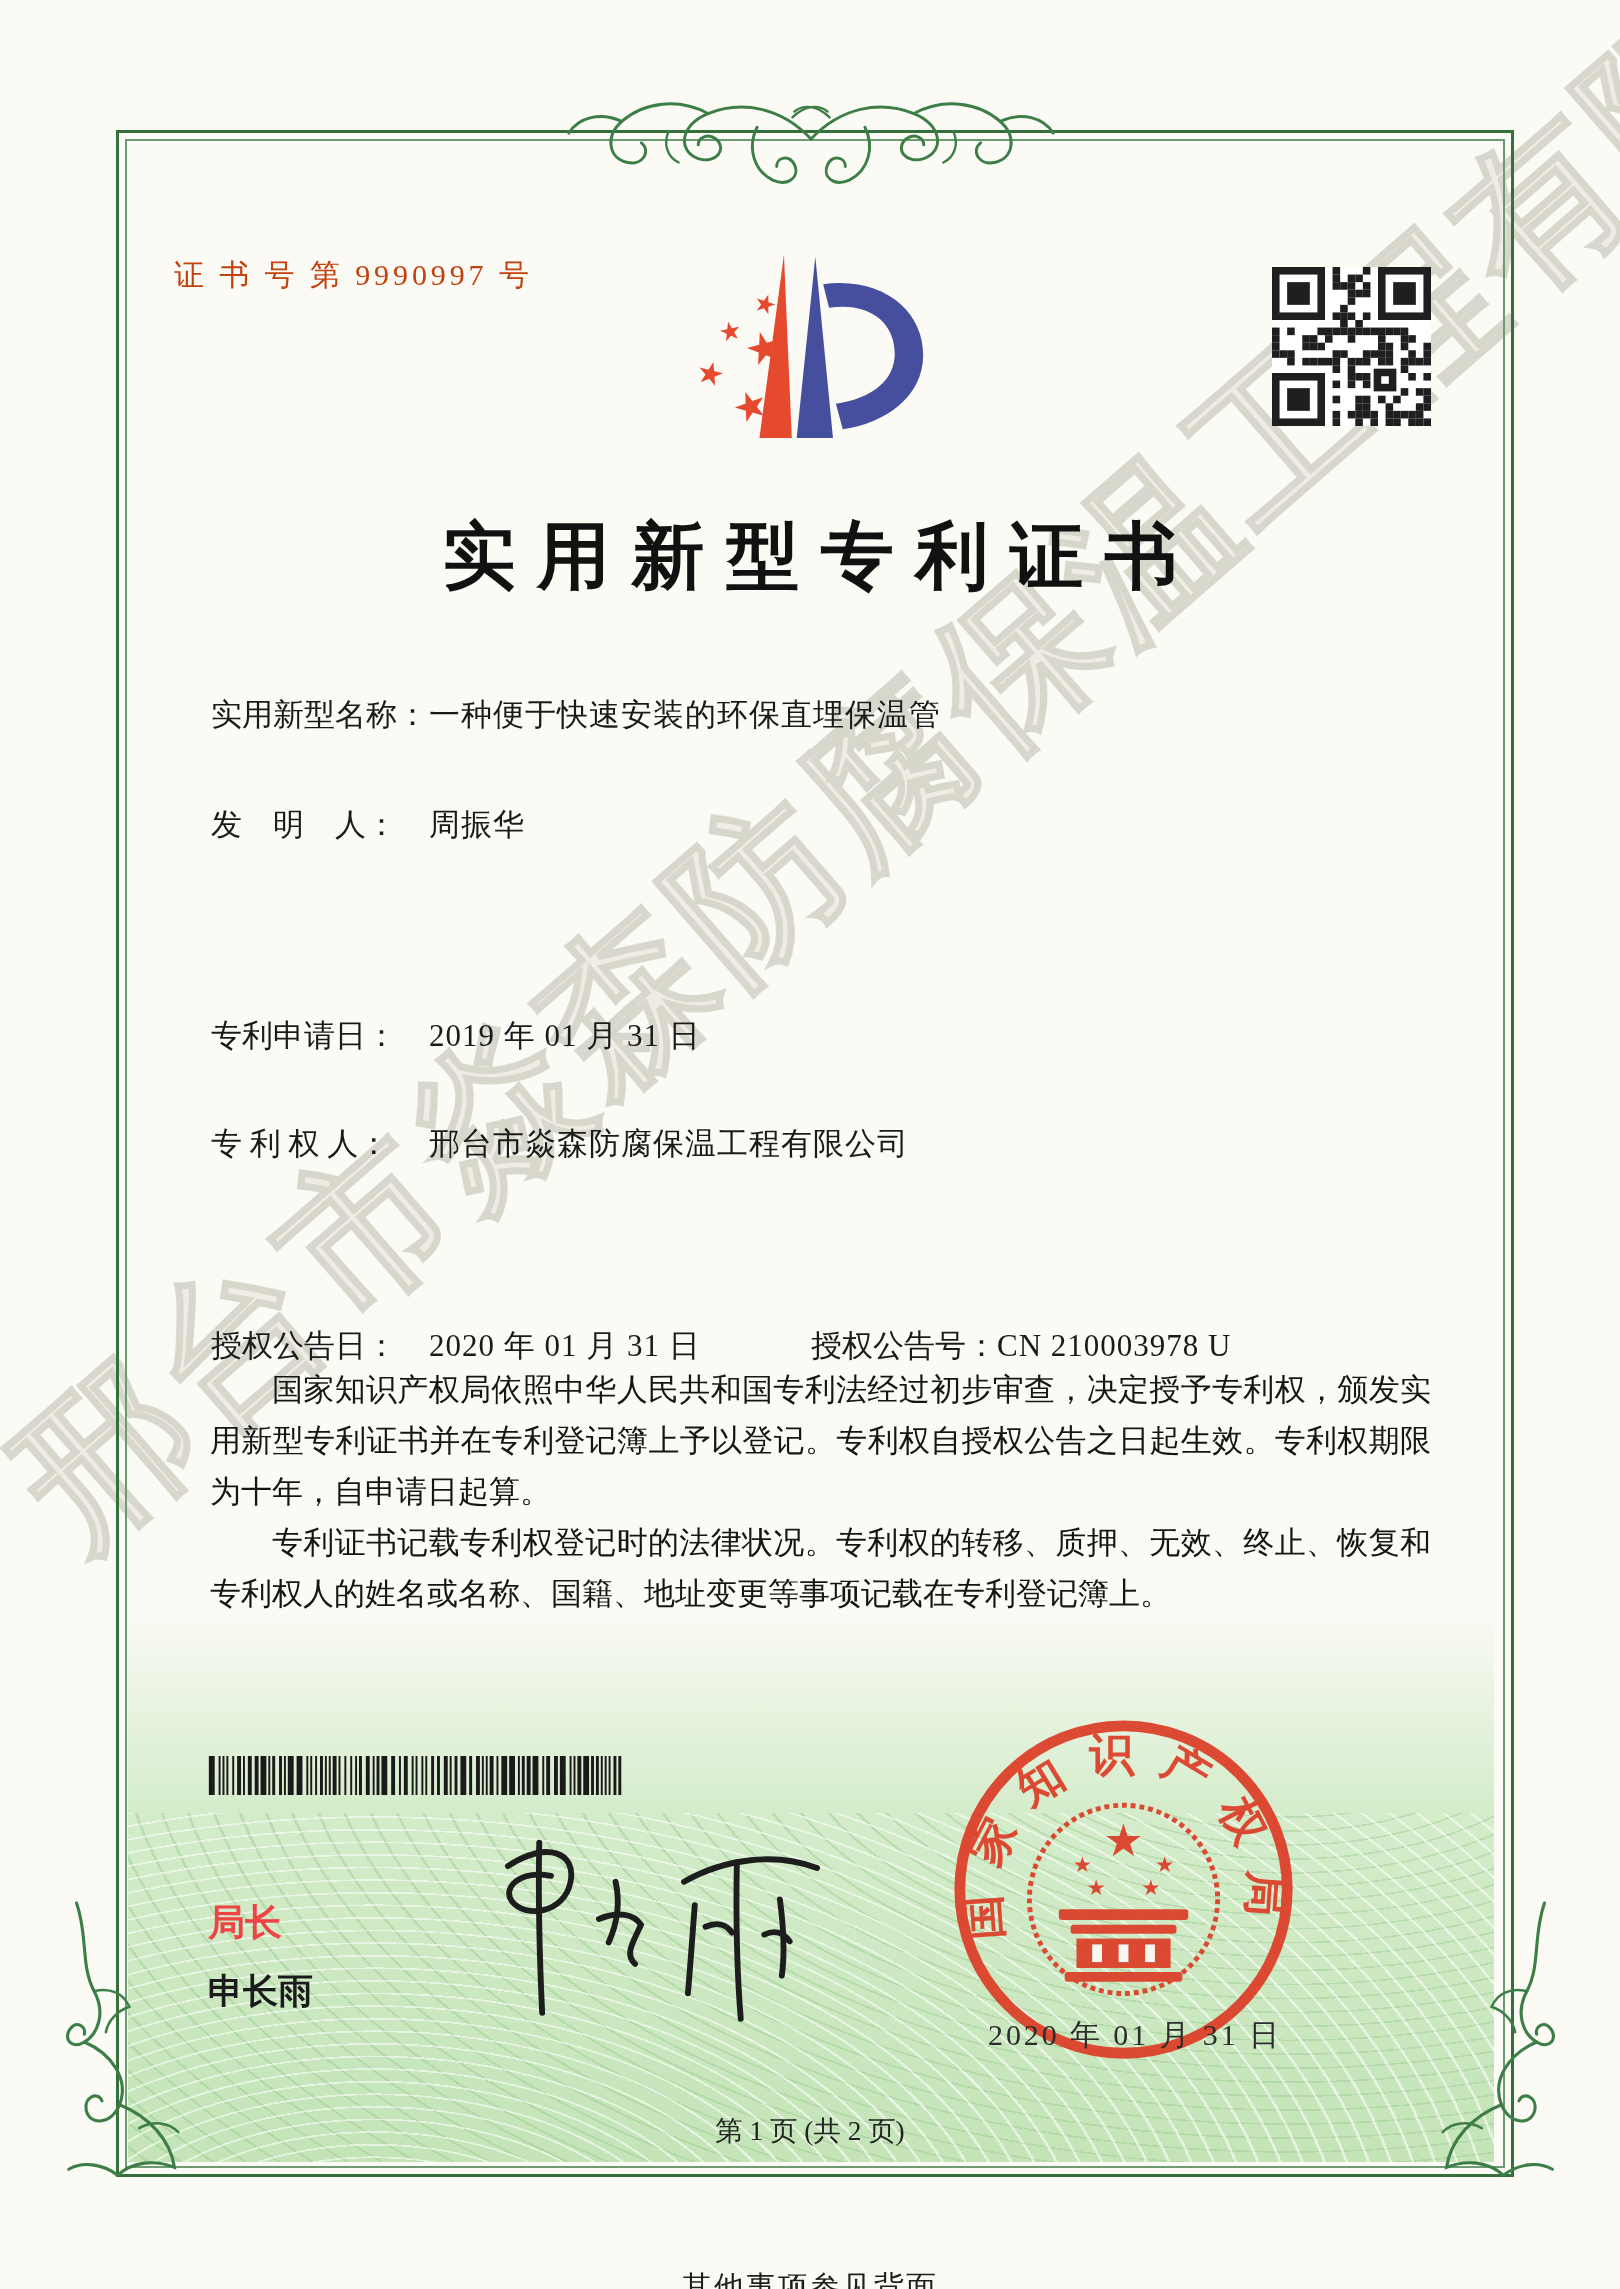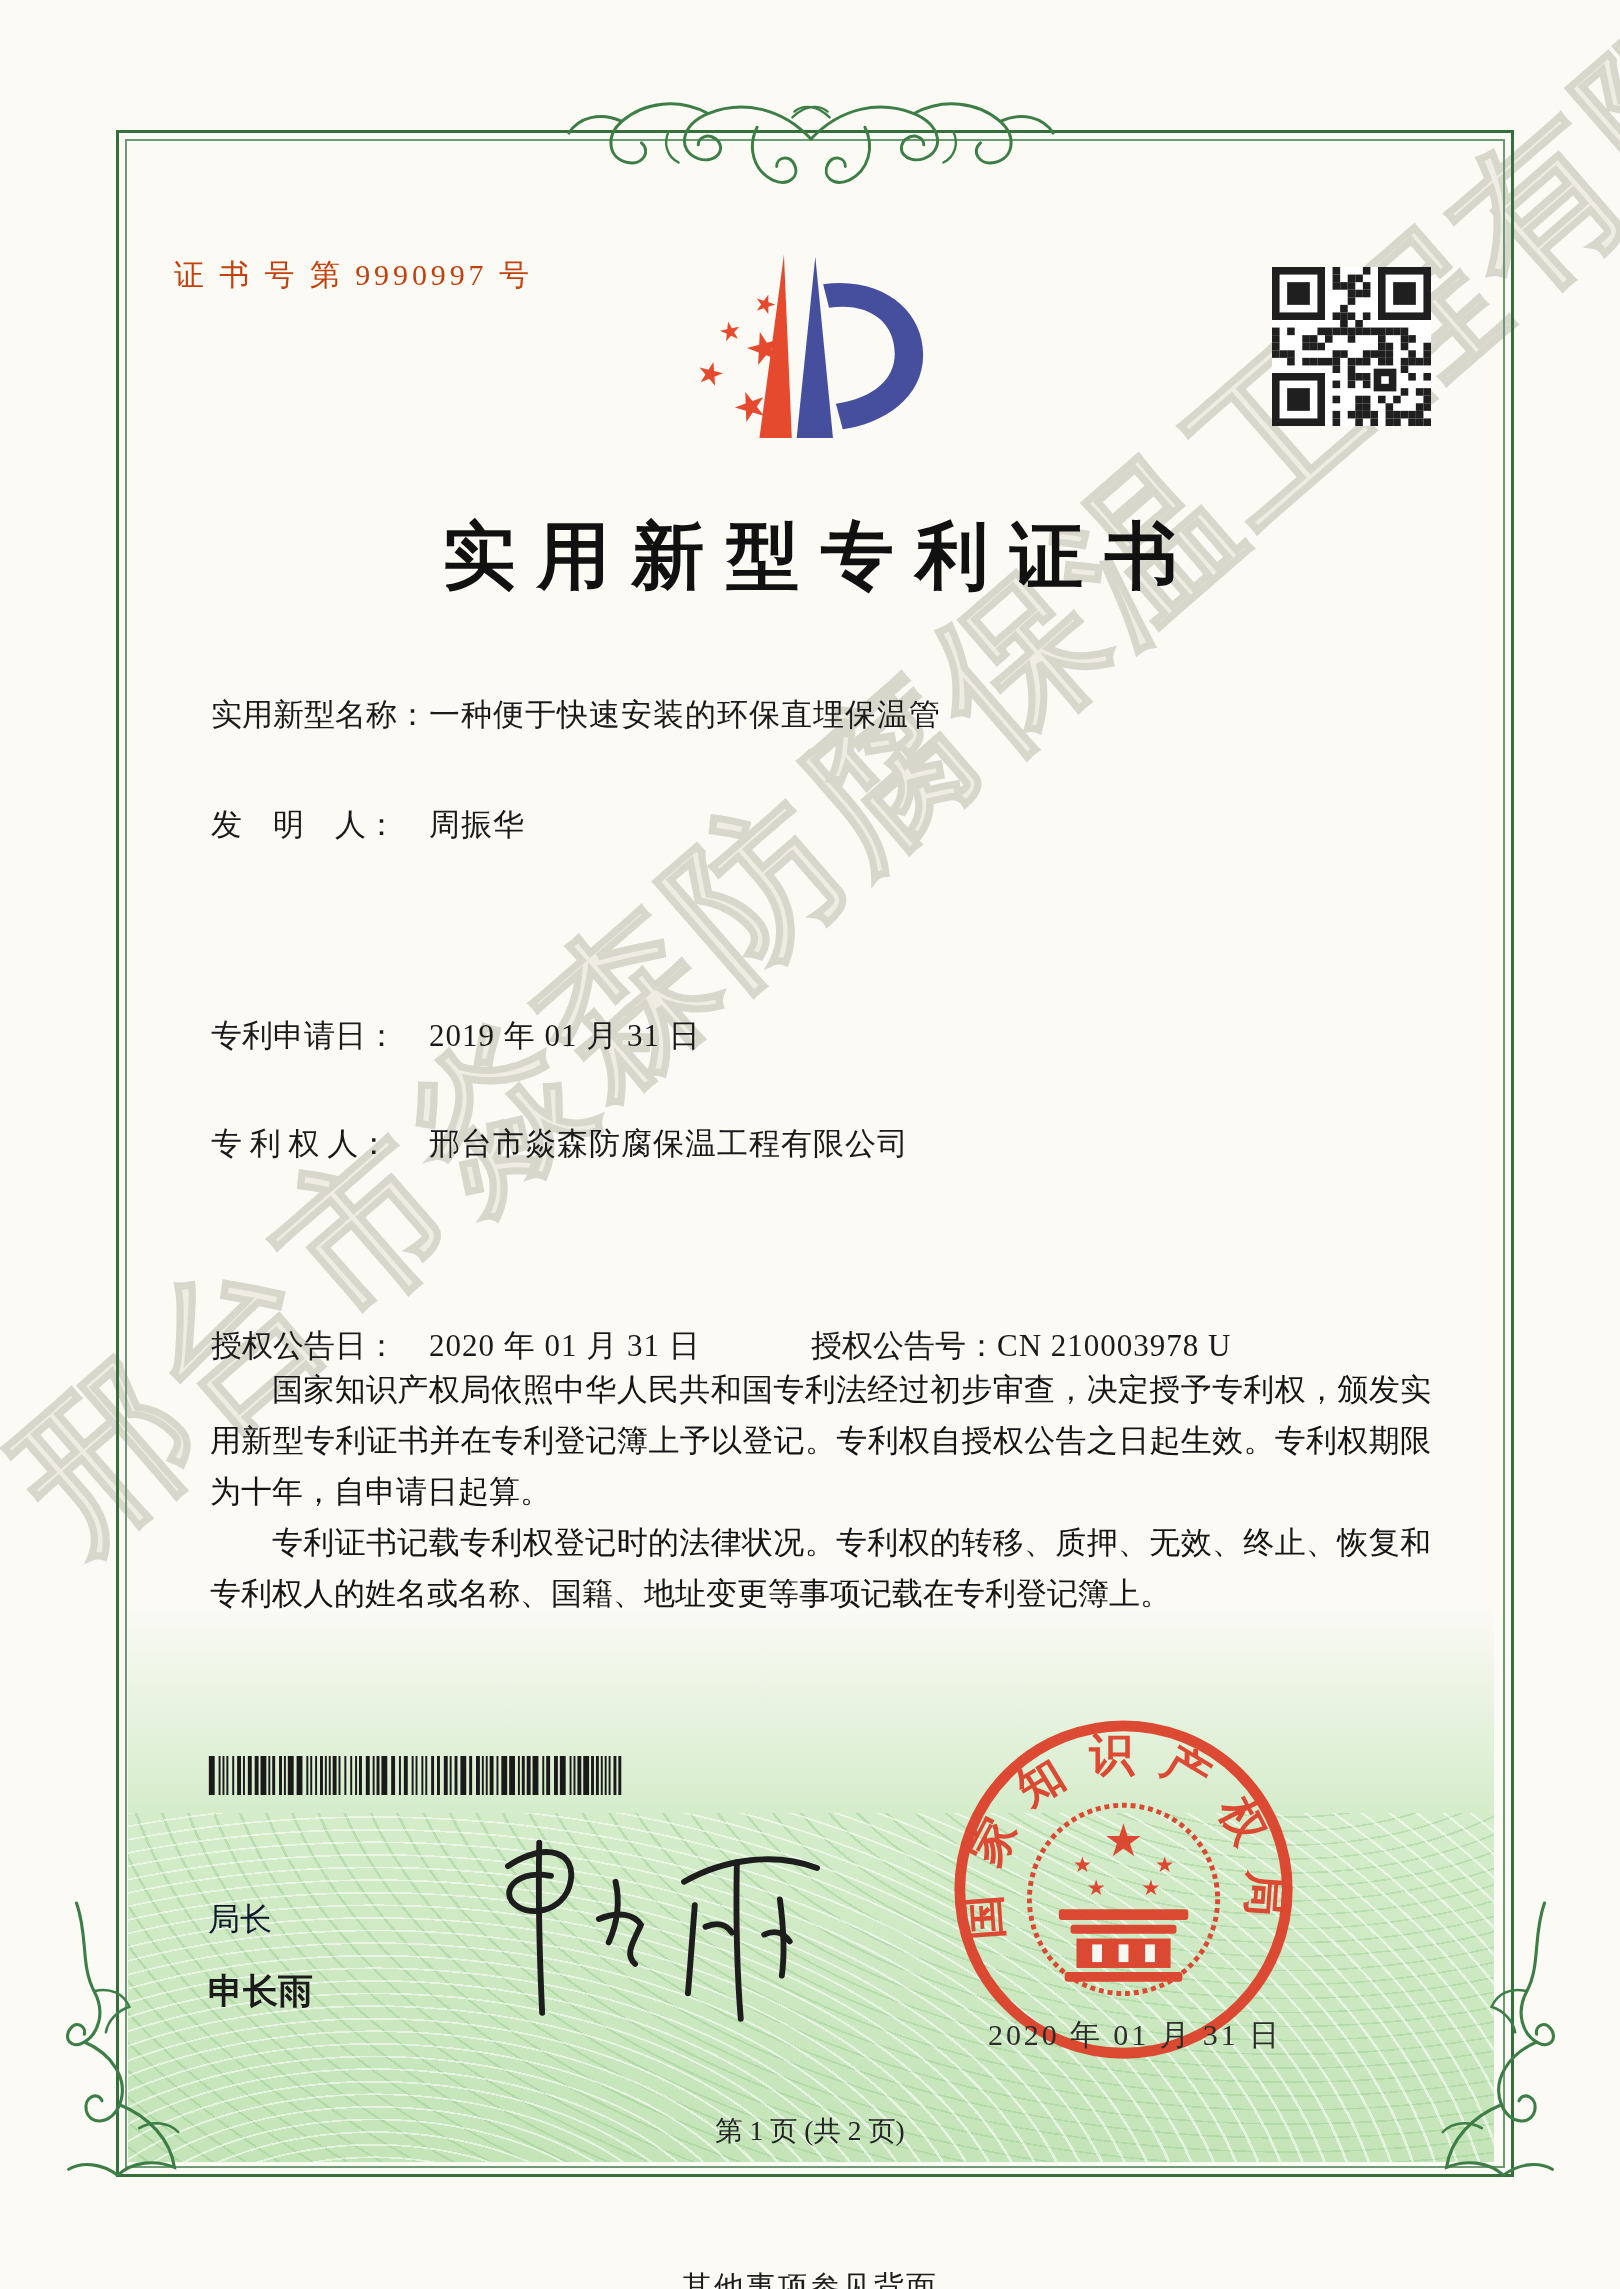--- a/index.html
+++ b/index.html
@@ -43,21 +43,21 @@
   .val{letter-spacing:1px;}
   .val-lines{display:inline-block;vertical-align:top;white-space:normal;width:882px;line-height:1.62;}
   .pair2{position:absolute;left:600px;top:0;}
 
   .paras{position:absolute;left:210px;top:1364px;width:1221px;font-size:31px;color:#151515;
     line-height:51px;text-align:justify;z-index:5;}
   .paras p{margin:0;text-indent:2em;}
 
   .barcode{position:absolute;left:206px;top:1756px;}
 
-  .sig-title{position:absolute;left:208px;top:1898px;font-size:32px;font-weight:400;color:#0f172a;}
+  .sig-title{position:absolute;left:208px;top:1898px;font-size:37px;font-weight:700;color:#ef4444;}
   .sig-name{position:absolute;left:208px;top:1968px;font-size:35px;font-weight:700;color:#1b1b1b;}
   .sig-svg{position:absolute;left:392px;top:1825px;}
 
   .seal{position:absolute;left:949px;top:1717px;}
   .seal-date{position:absolute;left:988px;top:2015px;font-size:30px;letter-spacing:2.9px;color:#2c2c2c;}
 
   .page-num{position:absolute;left:0;right:0;top:2113px;text-align:center;font-size:27.4px;color:#222;}
   .back-note{position:absolute;left:0;right:0;top:2233px;text-align:center;font-size:30px;color:#1d1d1d;letter-spacing:2px;margin-top:34px;}
 
   .ornament{position:absolute;z-index:4;pointer-events:none;}

